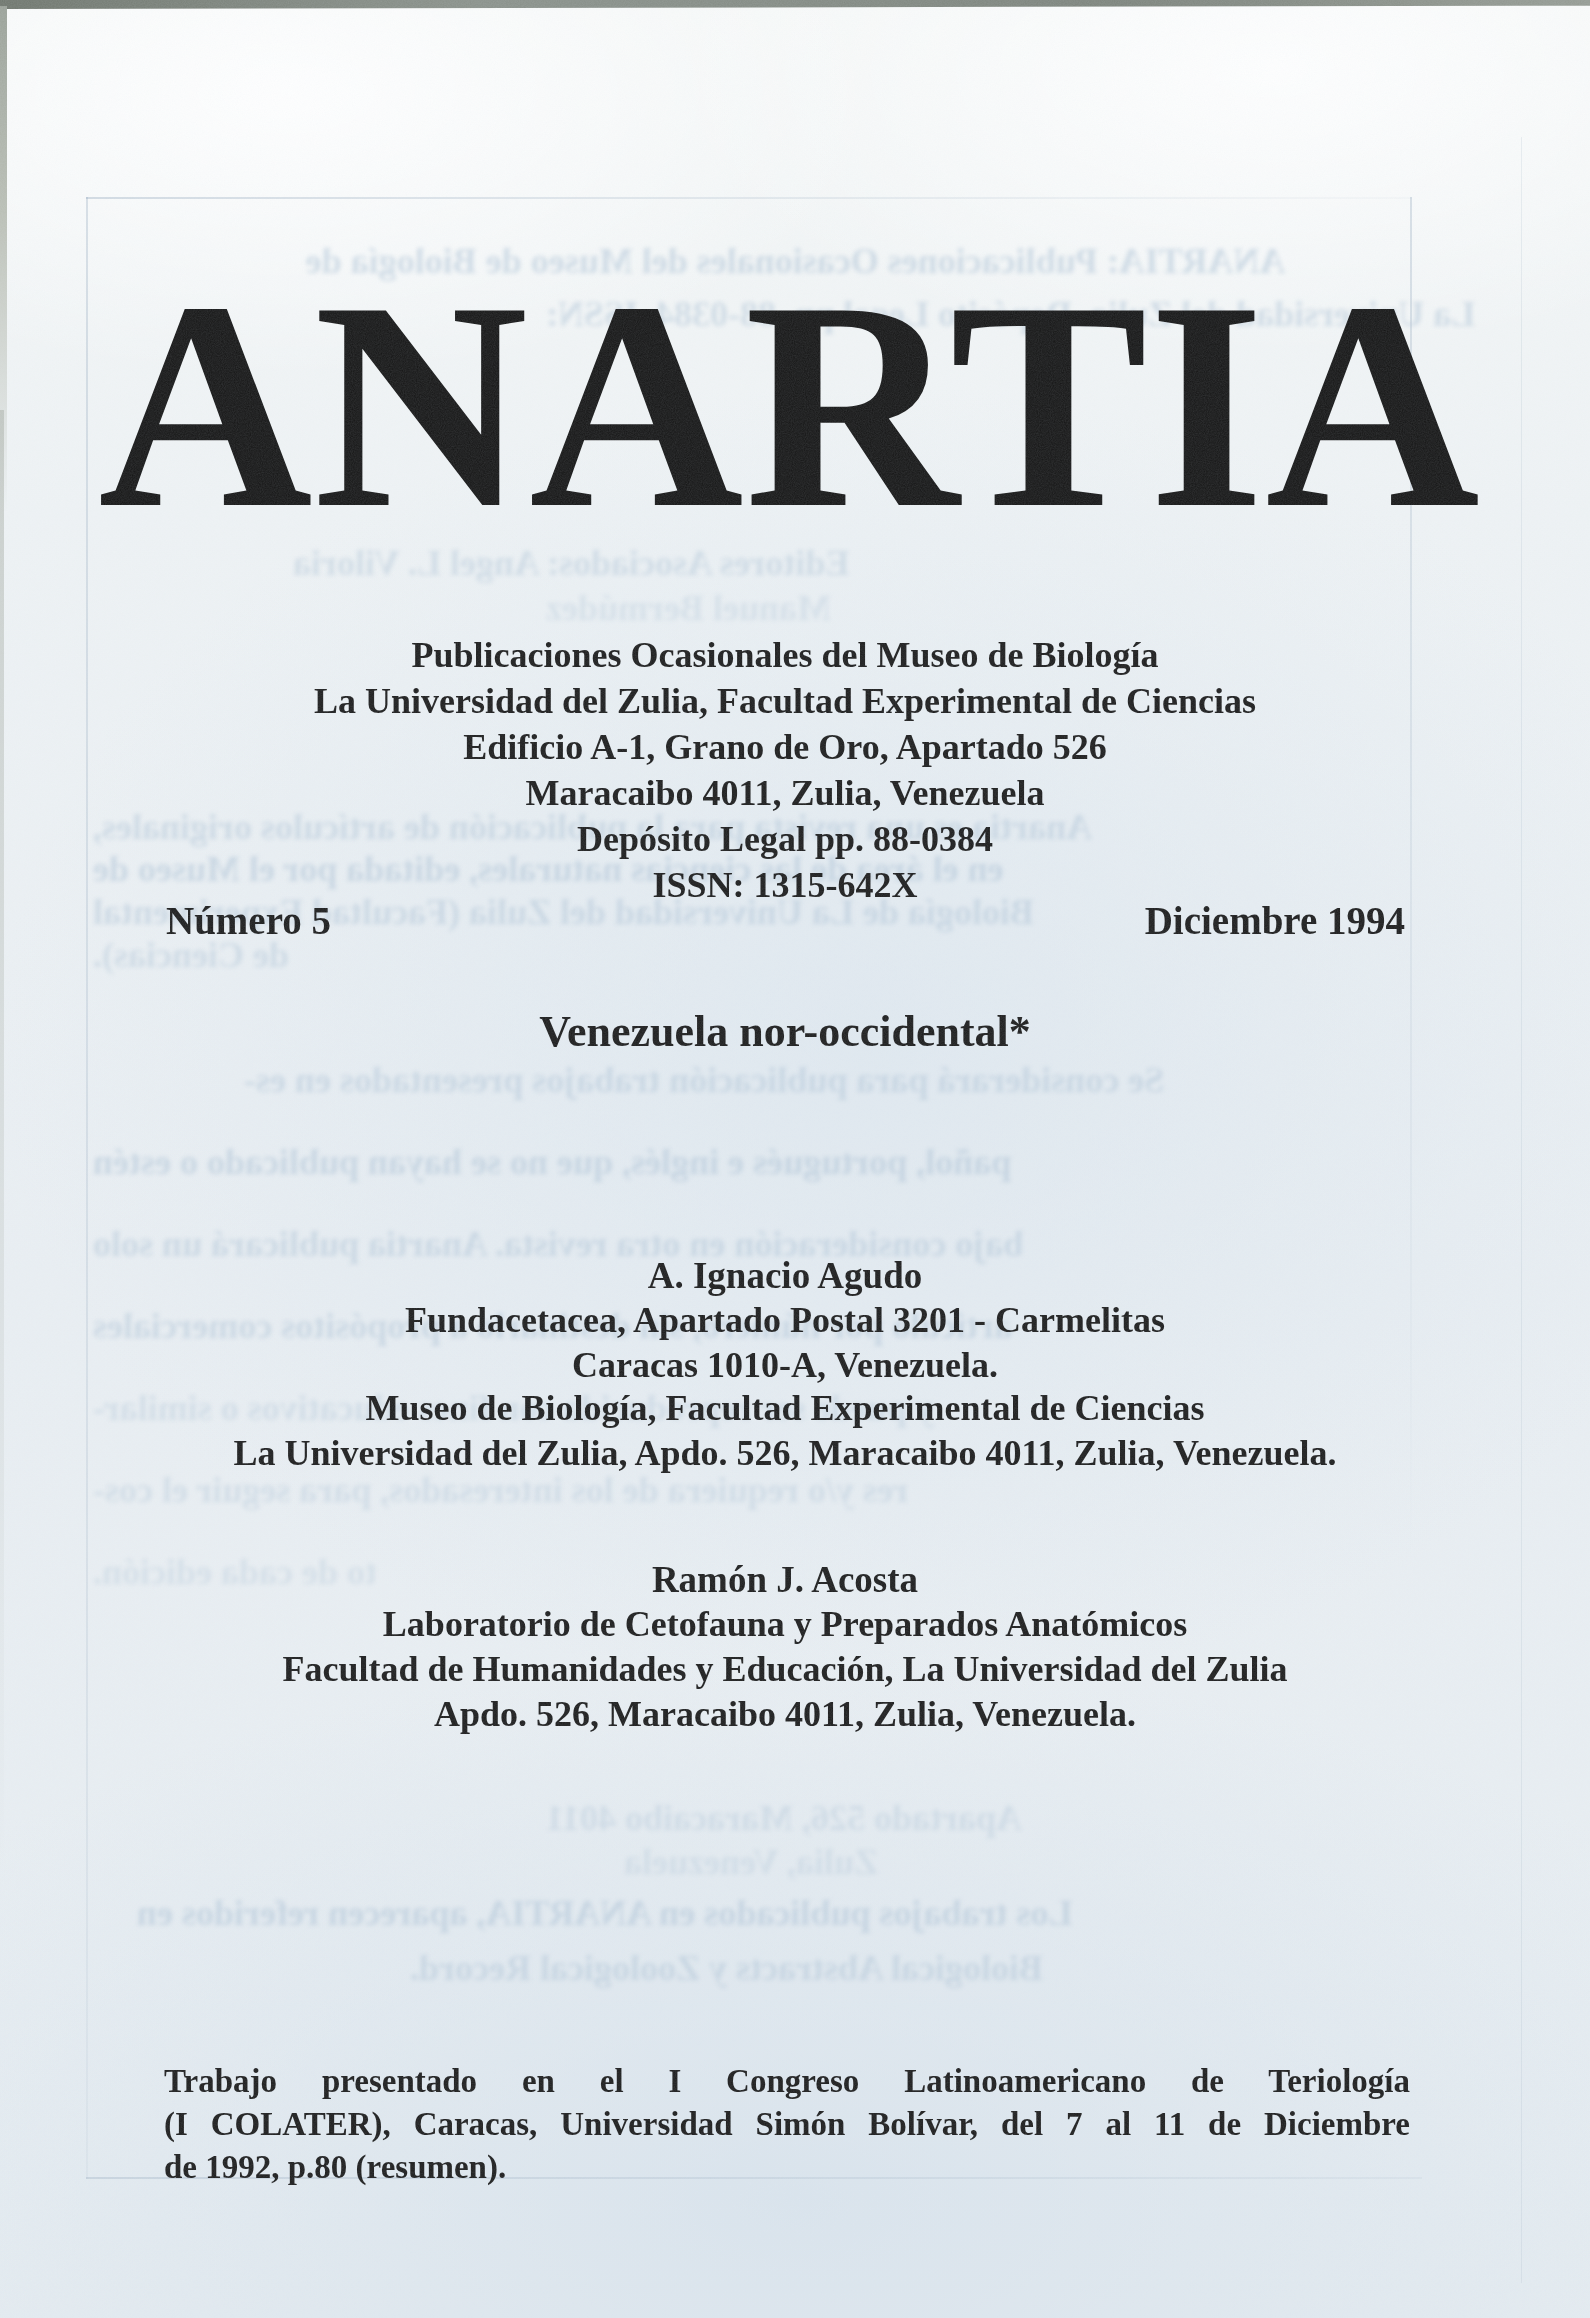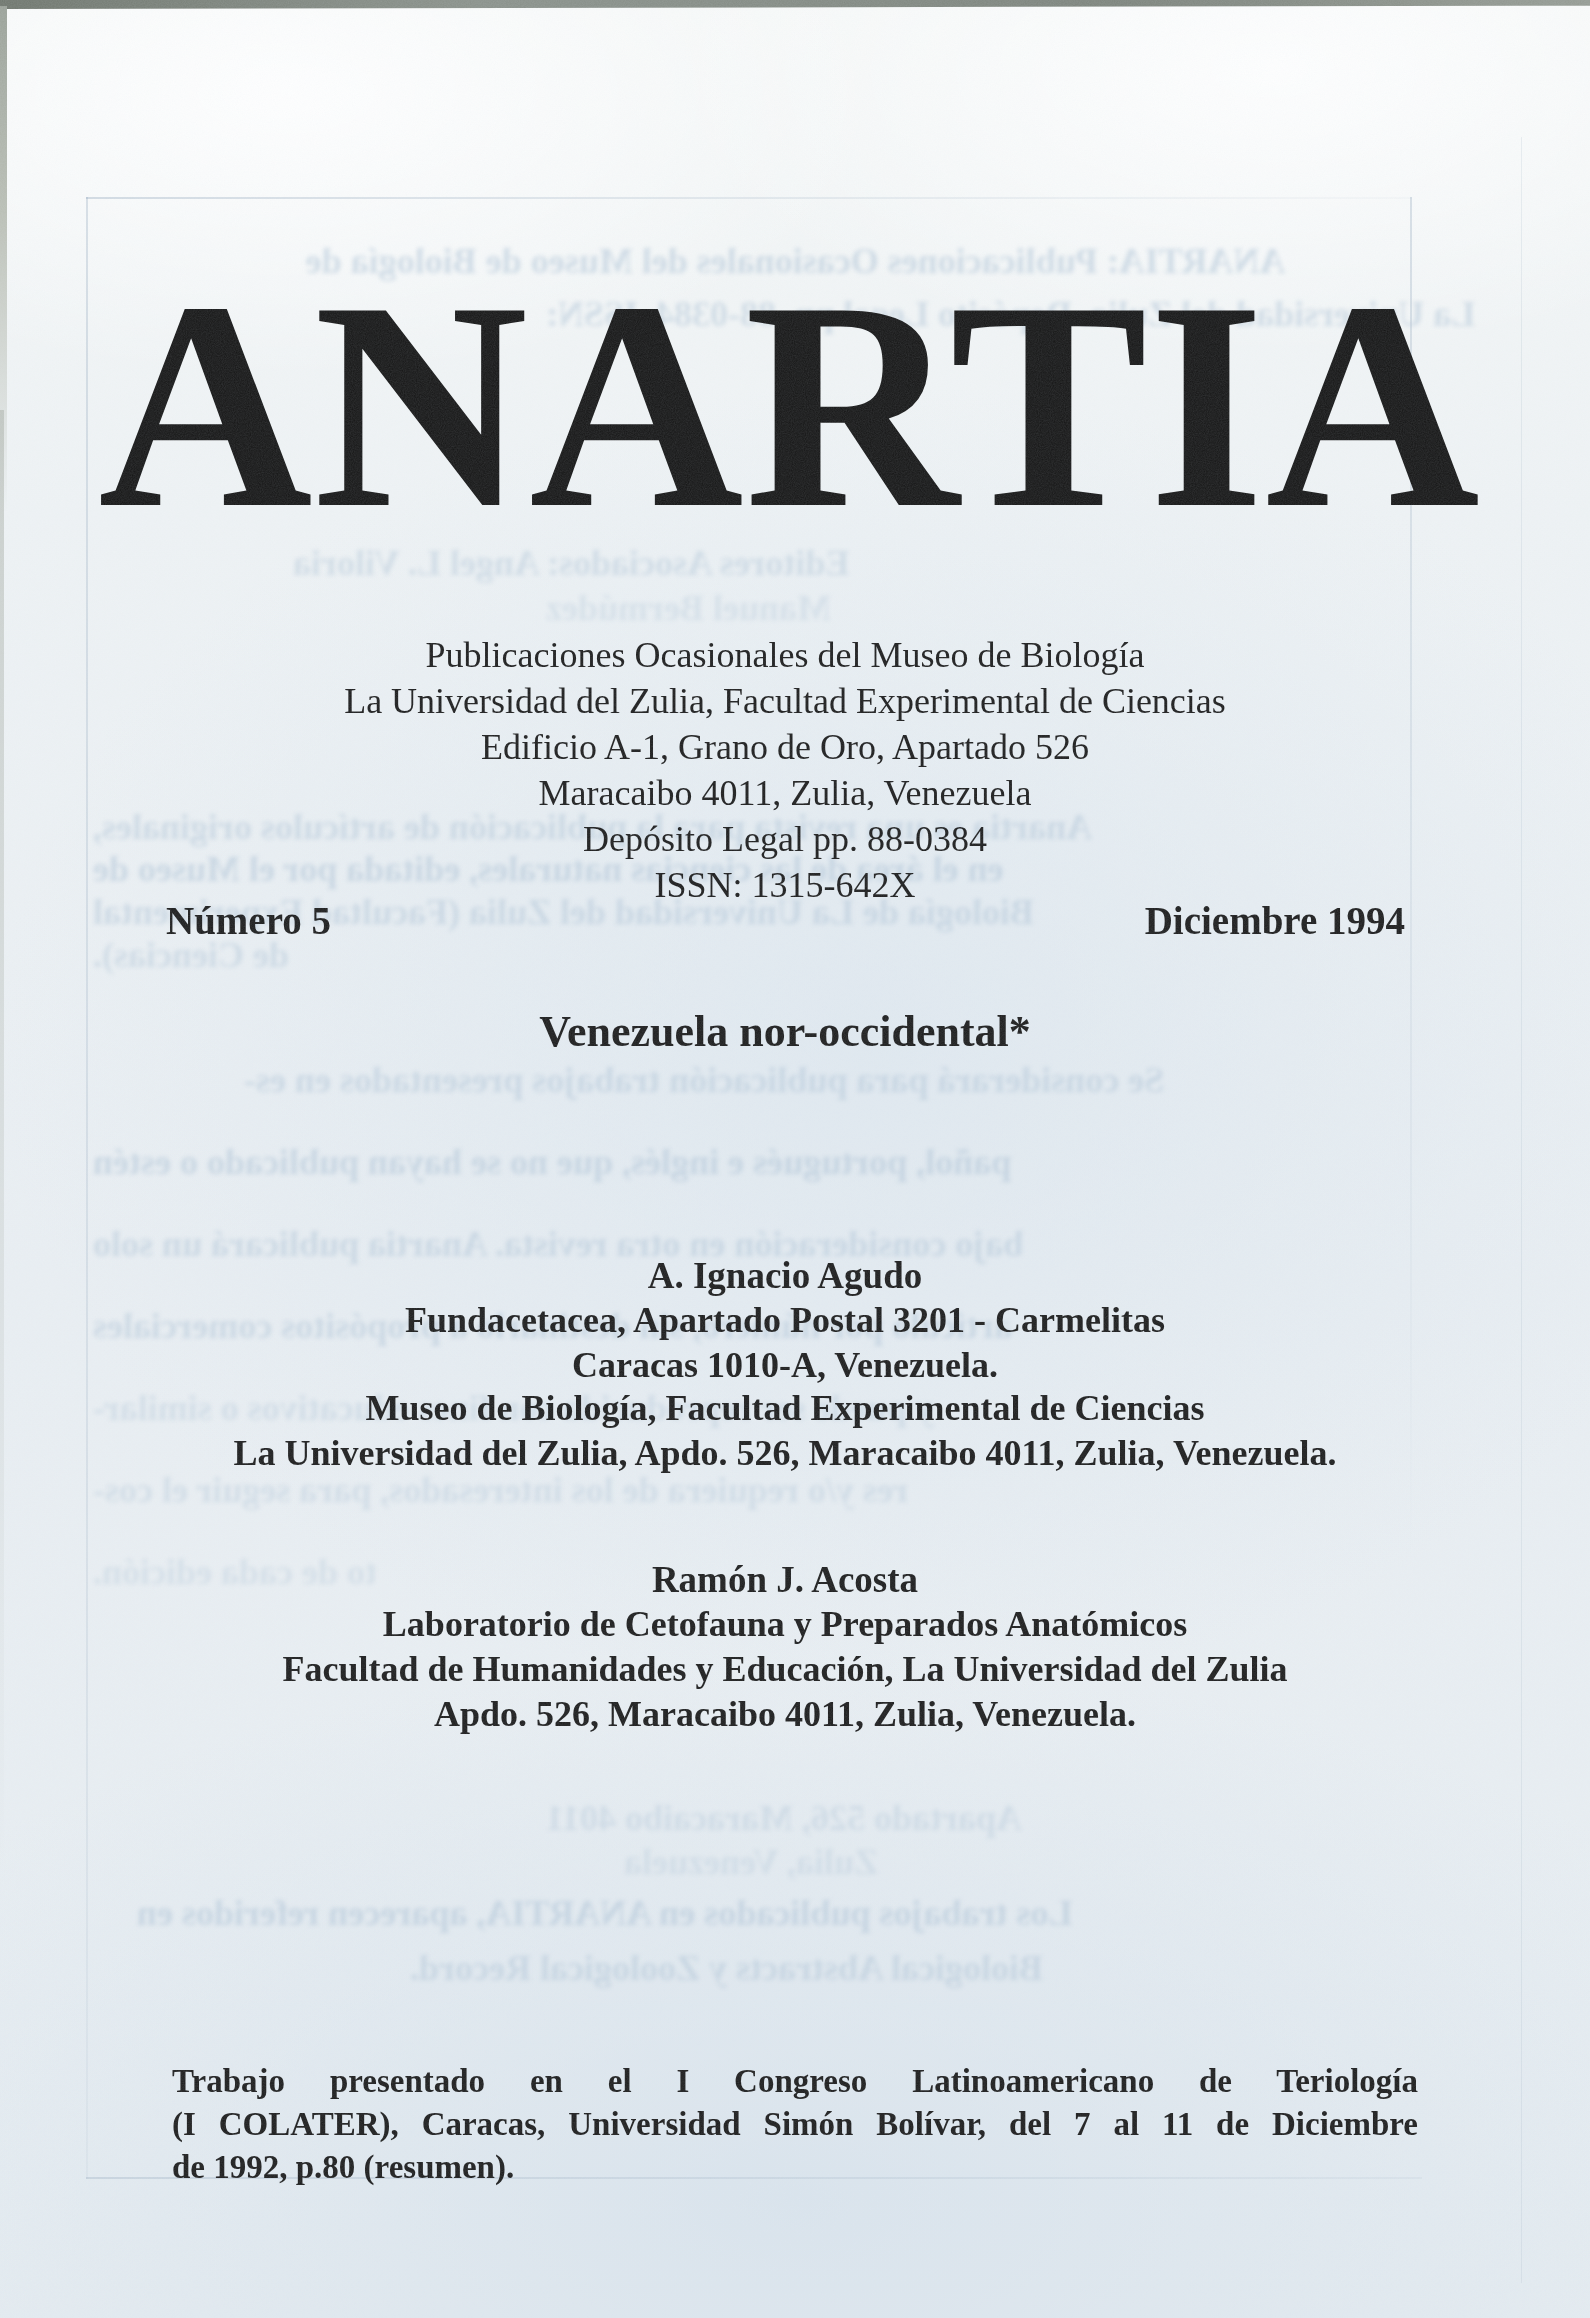--- a/index.html
+++ b/index.html
@@ -39,30 +39,30 @@
   .ghosts{position:absolute;inset:0;transform:scaleX(-1);
     font-weight:bold;font-size:36px;color:#a9bfd3;
     filter:blur(2px);pointer-events:none;}
   .ghosts .g{position:absolute;white-space:nowrap;opacity:.55;}
   .g.center{left:0;right:0;text-align:center;}
   
   .journal-title{position:absolute;left:0;right:12px;top:256px;
     text-align:center;font-weight:bold;font-size:297px;line-height:1;
     letter-spacing:1px;color:#151515;}
   .pubblock{position:absolute;left:83px;width:1404px;top:632px;
-    text-align:center;font-weight:normal;font-size:36px;line-height:46px;}
+    text-align:center;font-weight:bold;font-size:36px;line-height:46px;}
   .issue-row{position:absolute;left:134px;right:186px;top:898px;
     display:flex;justify-content:space-between;
     font-weight:bold;font-size:39px;line-height:45px;margin-left:32px;}
   .article-title{position:absolute;left:83px;width:1404px;top:1005px;
     text-align:center;font-weight:bold;font-size:44px;line-height:54px;}
   .author-block{position:absolute;left:83px;width:1404px;
     text-align:center;font-weight:bold;font-size:36px;line-height:45px;}
   .author-block .name{font-size:37px;}
-  .footnote{position:absolute;left:172px;width:1246px;top:2060px;
+  .footnote{position:absolute;left:164px;width:1246px;top:2060px;
     font-weight:bold;font-size:33px;line-height:43px;}
   .footnote .fl{text-align:justify;text-align-last:justify;}
   .footnote .fl.last{text-align-last:left;}
   .noise{position:absolute;inset:0;opacity:.16;pointer-events:none;}
 </style>
 </head>
 <body>
 
 <div class="page">
 

